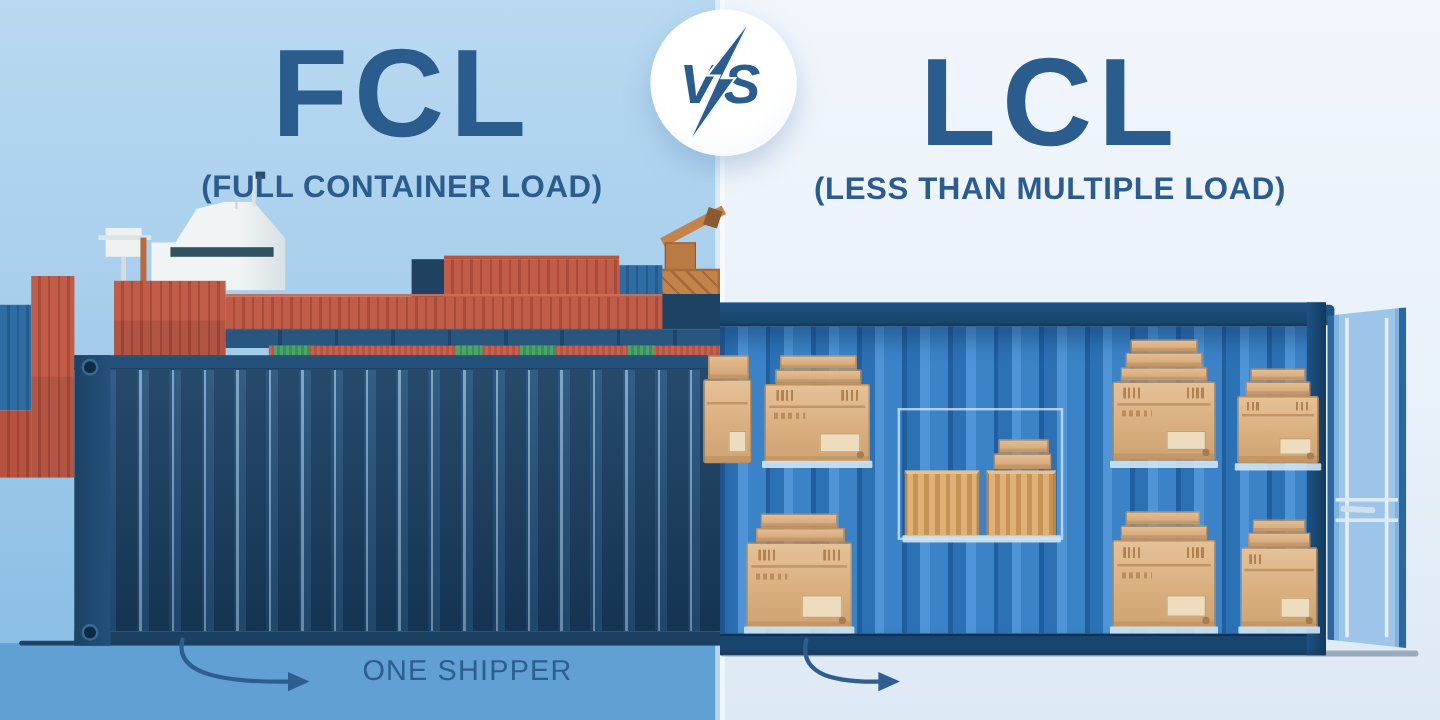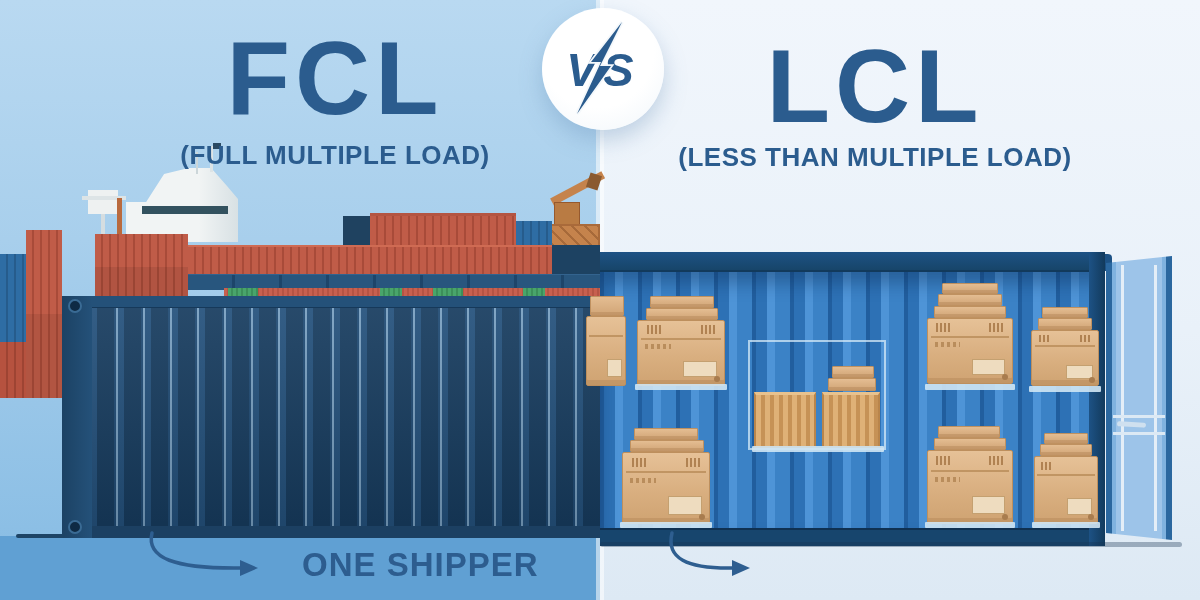--- a/index.html
+++ b/index.html
@@ -126,21 +126,21 @@
     background:repeating-linear-gradient(90deg,#b98d5c 0 3px,transparent 3px 6px);}
   .box .label{right:8%;bottom:12%;width:40%;height:26%;background:#eedcbf;border:1px solid #c4a070;}
   .box .dot{right:5%;bottom:4%;width:6px;height:6px;border-radius:50%;background:#a87c4e;}
   .flat{background:linear-gradient(180deg,#e4bd92,#d1a576);border:1px solid #bf9160;border-radius:1px;
     box-shadow:inset 0 -3px 0 rgba(150,105,60,.25);}
   .pallet{height:6px;background:#cfe6f4;border-radius:1px;opacity:.9;}
   .crate{background:repeating-linear-gradient(90deg,#dfb177 0 5px,#c69256 5px 9px);
     border:2px solid #b9854b;border-top:3px solid #e8c28e;}
 
   
-  .caption{color:#2d5d8f;font-weight:700;font-size:33px;letter-spacing:1px;white-space:nowrap;}
+  .caption{color:#2d5d8f;font-weight:400;font-size:24px;letter-spacing:1px;white-space:nowrap;}
   .cap-left{left:302px;top:546px;}
   .cap-right{left:752px;top:546px;}
   .arrow-svg{overflow:visible;}
 </style>
 </head>
 <body>
 
 <div class="canvas">
 
   <div class="left-panel"></div>
@@ -291,21 +291,21 @@
       <div class="door-rod rod1"></div>
       <div class="door-rod rod2"></div>
       <div class="door-band band1"></div>
       <div class="door-band band2"></div>
       <div class="door-handle"></div>
     </div>
     <div class="lcl-shadow"></div>
   </div>
 
   <div class="big-title fcl-title">FCL</div>
-  <div class="sub-title fcl-sub">(FULL MULTIPLE LOAD)</div>
+  <div class="sub-title fcl-sub">(FULL CONTAINER LOAD)</div>
   <div class="big-title lcl-title">LCL</div>
   <div class="sub-title lcl-sub">(LESS THAN MULTIPLE LOAD)</div>
 
   <div class="vs-badge">
     <svg width="122" height="122" viewBox="0 0 122 122">
       <text x="61" y="78" text-anchor="middle" font-family="Liberation Sans, sans-serif" font-size="46" font-weight="900" font-style="italic" letter-spacing="6" fill="#2b5c8e">VS</text>
       <polygon points="80,14 49,54 59,54 35,106 69,58 58,58" fill="#2b5c8e" stroke="#f4f8fb" stroke-width="3.5" paint-order="stroke"></polygon>
     </svg>
   </div>
 

